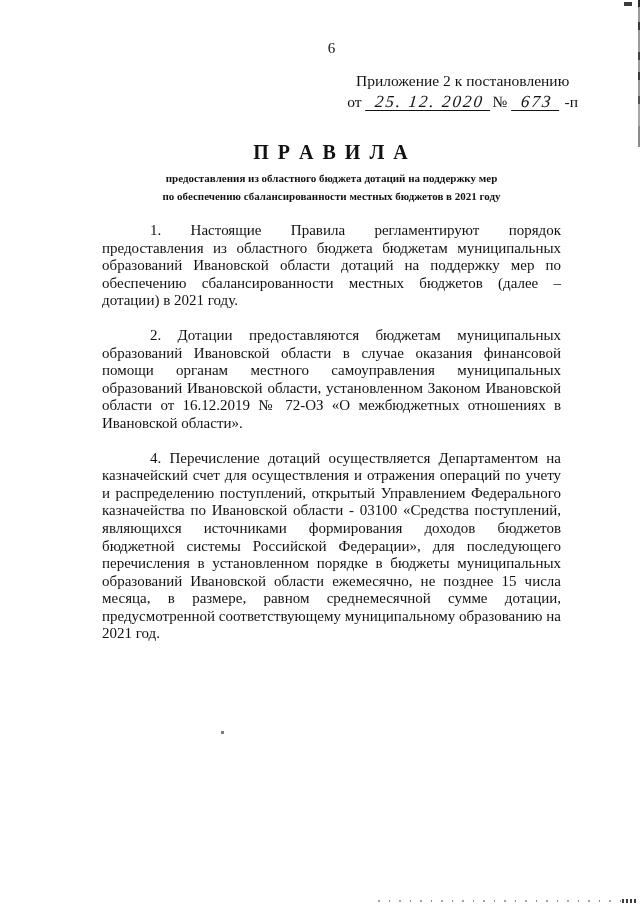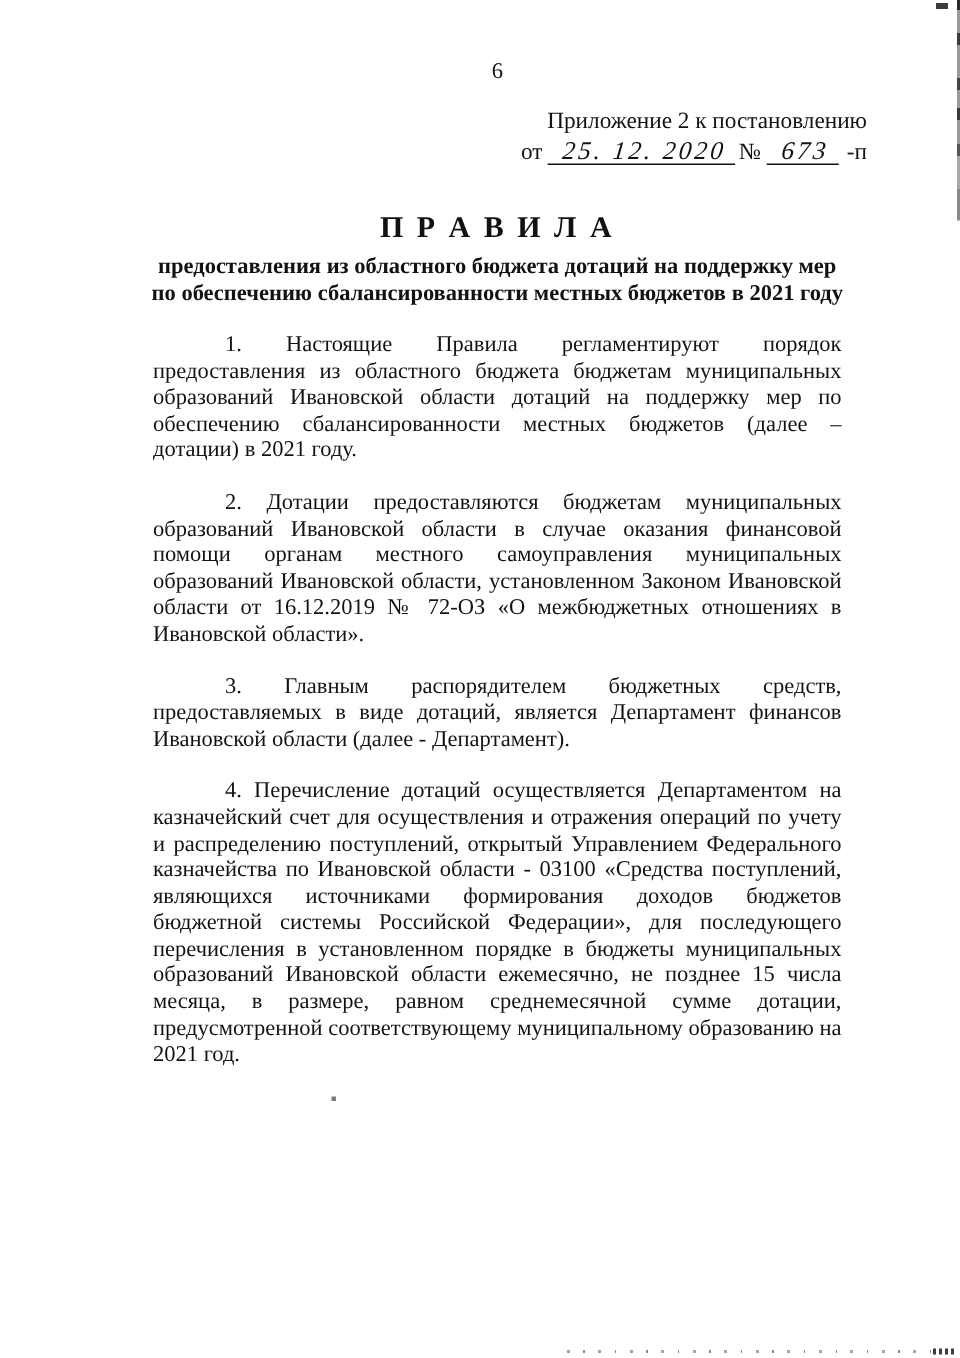--- a/index.html
+++ b/index.html
@@ -80,21 +80,21 @@
     width: 493px;
     text-align: center;
     font-size: 15px;
   }
 
   
   .header-block {
     position: absolute;
     top: 71px;
     right: 62px;
-    text-align: right;
+    text-align: center;
     font-size: 15.5px;
     line-height: 19.5px;
     white-space: nowrap;
   }
   .date-line { margin-top: 1px; }
   .handwritten {
     display: inline-block;
     font-style: italic;
     font-size: 17px;
     letter-spacing: 2px;
@@ -113,21 +113,21 @@
     width: 493px;
     text-align: center;
     font-weight: bold;
   }
   .title-main {
     font-size: 20px;
     letter-spacing: 2px;
     margin-bottom: 5px;
   }
   .title-sub {
-    font-size: 15px;
+    font-size: 11px;
     line-height: 18px;
   }
 
   
   .body-block {
     position: absolute;
     top: 205px;
     left: 85px;
     width: 493px;
     font-size: 15px;
@@ -164,17 +164,16 @@
 
   <div class="title-block">
     <div class="title-main">П Р А В И Л А</div>
     <div class="title-sub">предоставления из областного бюджета дотаций на поддержку мер</div>
     <div class="title-sub">по обеспечению сбалансированности местных бюджетов в 2021 году</div>
   </div>
 
   <div class="body-block">
     <p>1. Настоящие Правила регламентируют порядок предоставления из областного бюджета бюджетам муниципальных образований Ивановской области дотаций на поддержку мер по обеспечению сбалансированности местных бюджетов (далее – дотации) в 2021 году.</p>
     <p>2. Дотации предоставляются бюджетам муниципальных образований Ивановской области в случае оказания финансовой помощи органам местного самоуправления муниципальных образований Ивановской области, установленном Законом Ивановской области от 16.12.2019 № 72-ОЗ «О межбюджетных отношениях в Ивановской области».</p>
-    <p>3. Главным распорядителем бюджетных средств, предоставляемых в виде дотаций, является Департамент финансов Ивановской области (далее - Департамент).</p>
     <p>4. Перечисление дотаций осуществляется Департаментом на казначейский счет для осуществления и отражения операций по учету и распределению поступлений, открытый Управлением Федерального казначейства по Ивановской области - 03100 «Средства поступлений, являющихся источниками формирования доходов бюджетов бюджетной системы Российской Федерации», для последующего перечисления в установленном порядке в бюджеты муниципальных образований Ивановской области ежемесячно, не позднее 15 числа месяца, в размере, равном среднемесячной сумме дотации, предусмотренной соответствующему муниципальному образованию на 2021 год.</p>
   </div>
 
 </div>
 
 </body></html>

